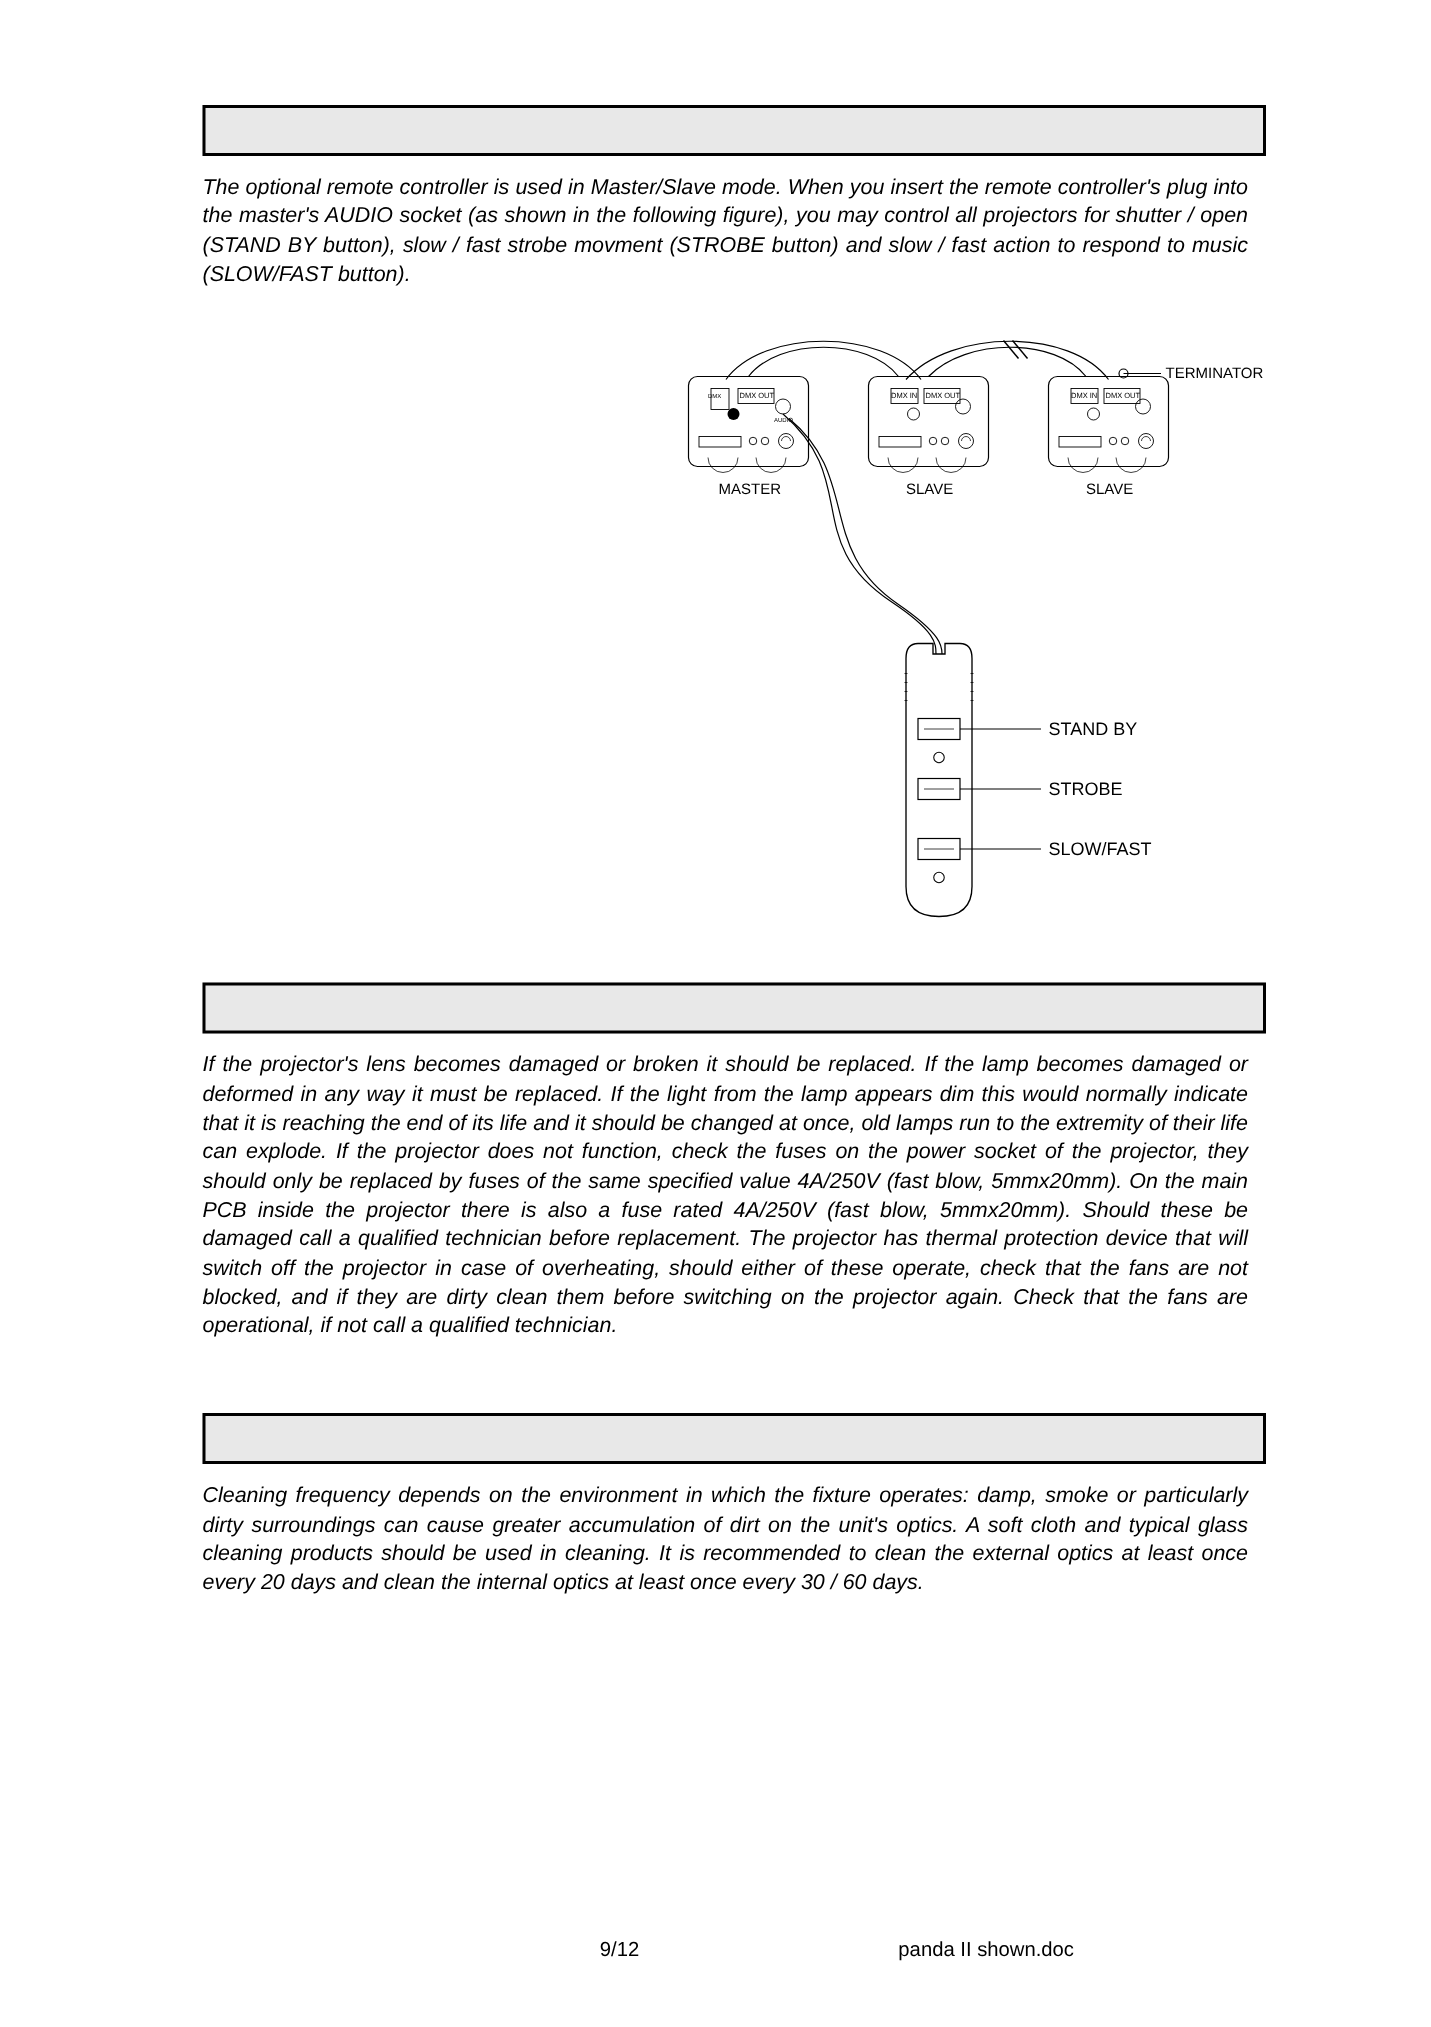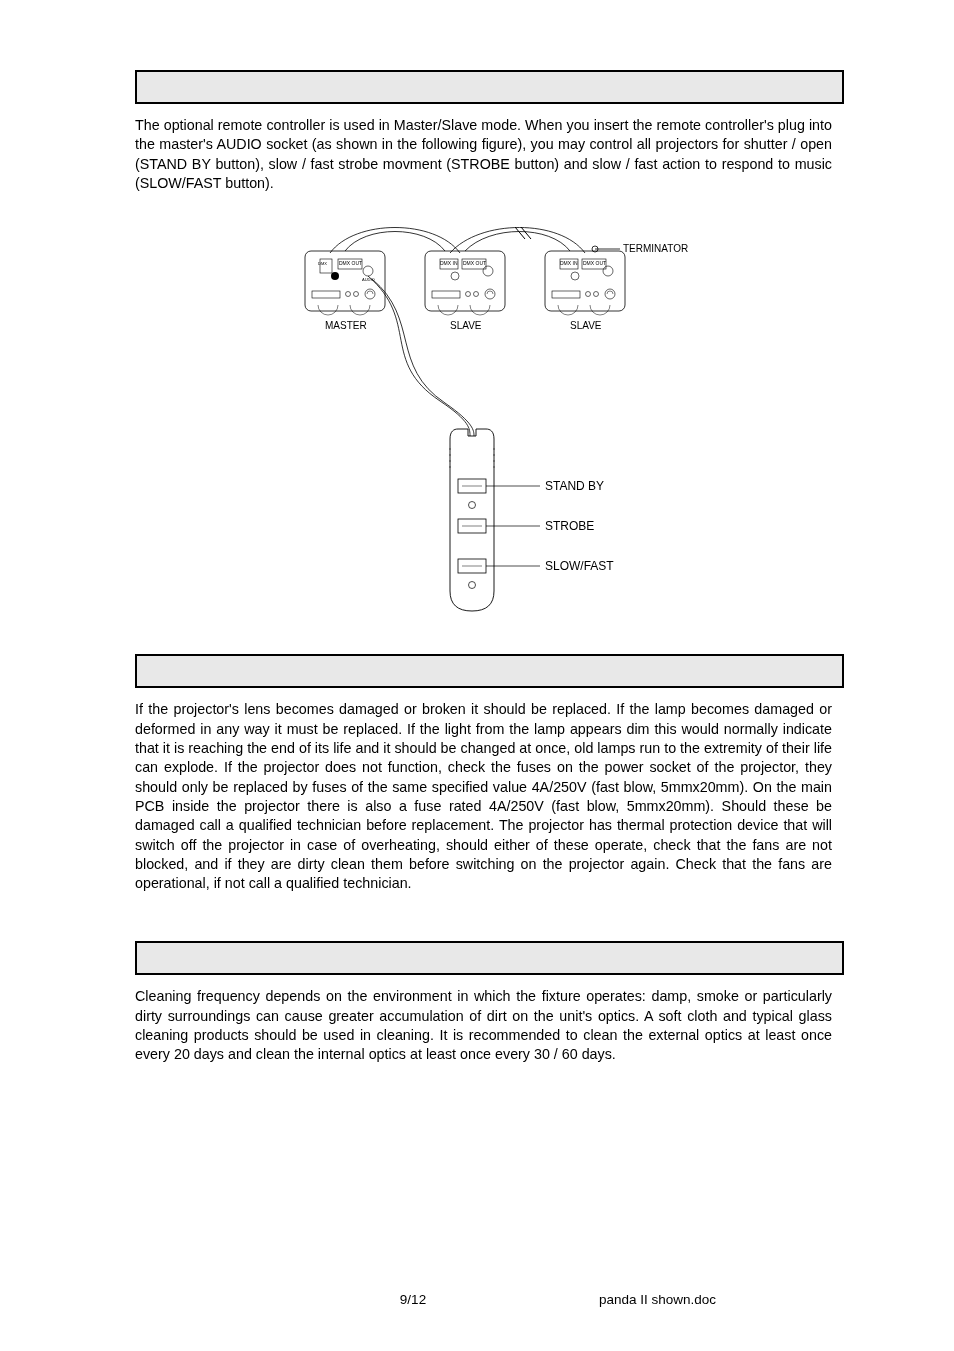--- a/index.html
+++ b/index.html
@@ -20,23 +20,24 @@
   }
   .section-bar {
     border: 2.5px solid #000;
     background: #e8e8e8;
     height: 30px;
     margin-bottom: 12px;
   }
   .para {
     text-align: justify;
     margin: 0 12px 16px 0;
+    font-style: italic;
   }
   .diagram-wrap {
-    text-align: center;
+    text-align: right;
     margin: 28px 0 28px 0;
   }
   .footer {
     position: absolute;
     bottom: 42px;
     left: 0;
     width: 826px;
     padding: 0 110px 0 135px;
     box-sizing: border-box;
     display: flex;

